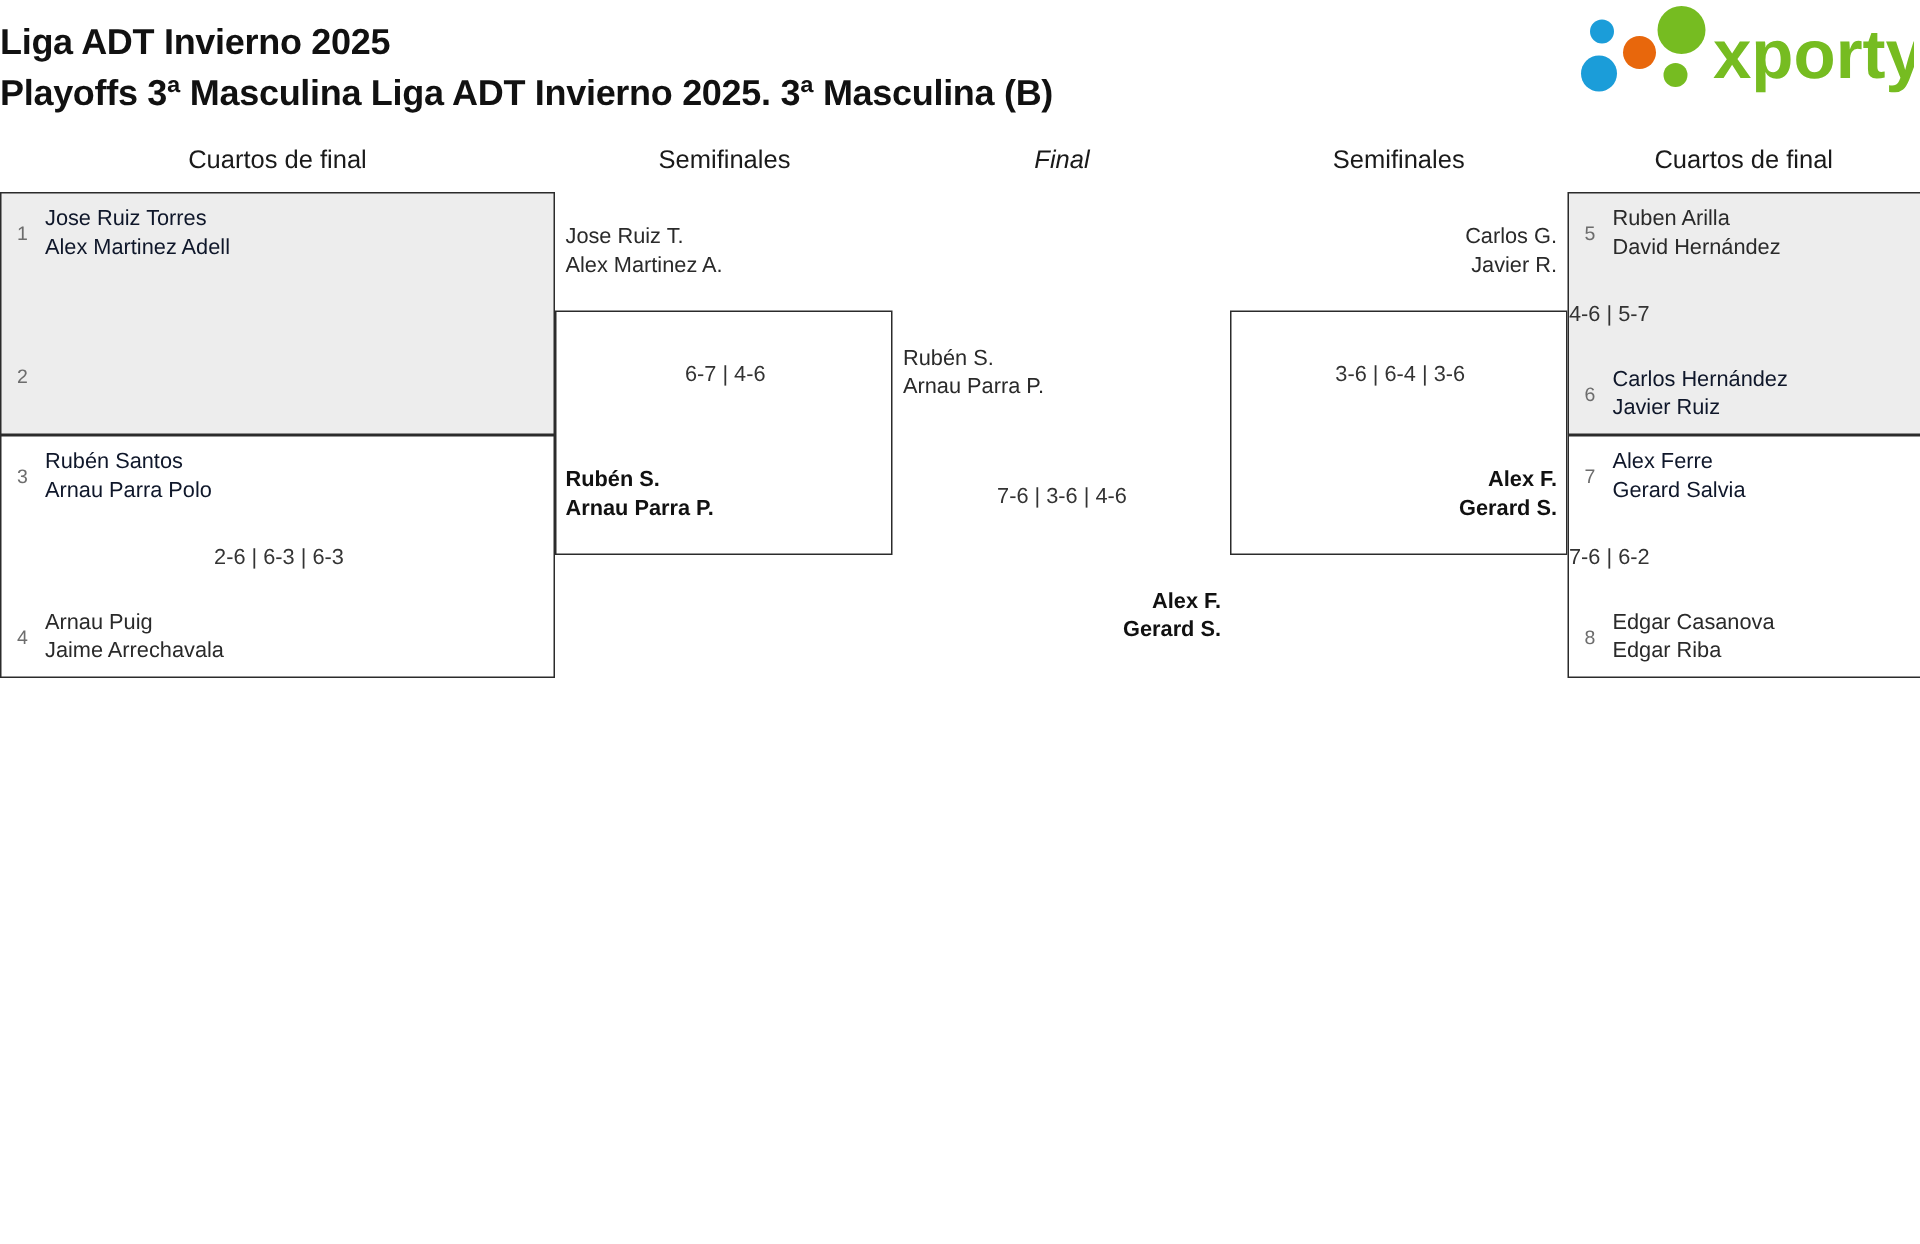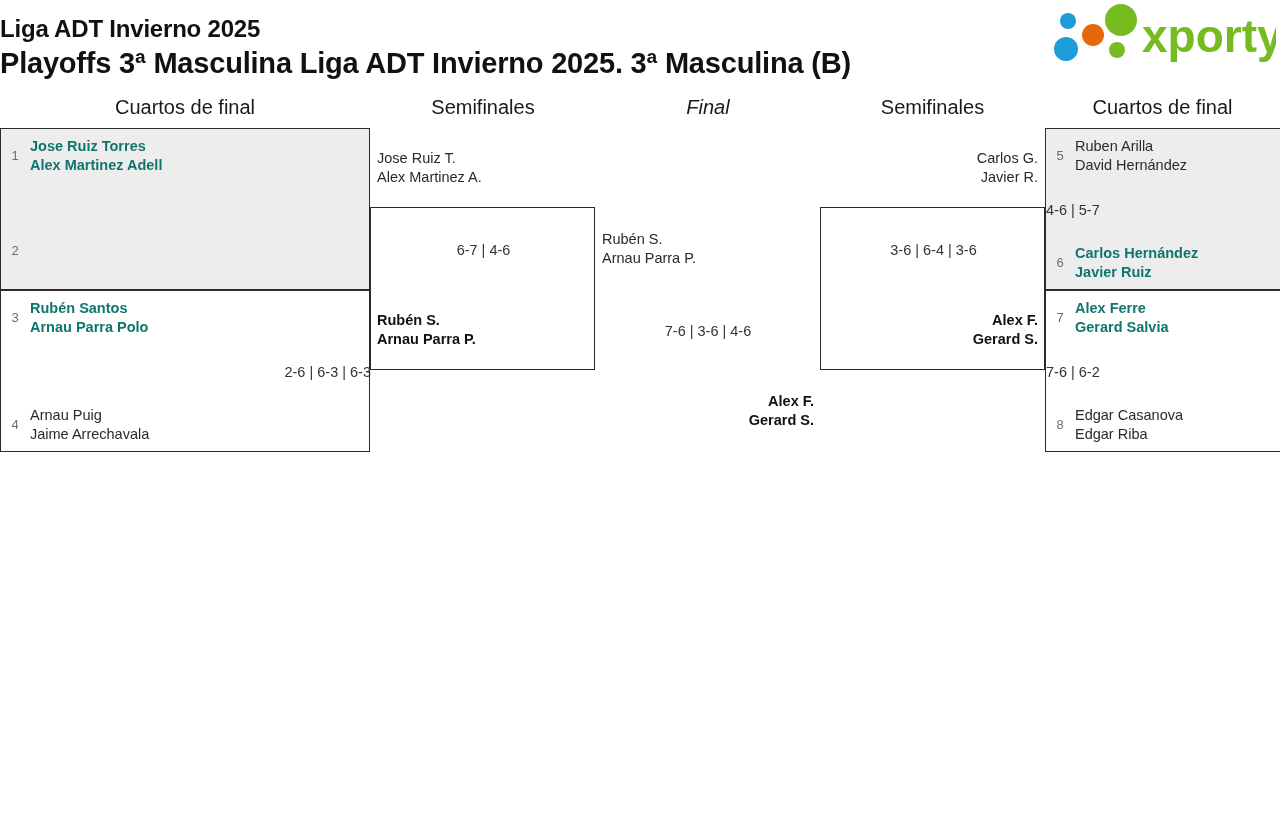--- a/index.html
+++ b/index.html
@@ -19,49 +19,49 @@
   #root { position: relative; width: 1280px; height: 829px; }
 
   
   .header { position: absolute; left: 0; top: 0; width: 1280px; height: 72px; }
   .titles { position: absolute; left: 0; top: 14px; }
   .title-line-1 {
     font-size: 24px; font-weight: 700; line-height: 30px;
     letter-spacing: -0.2px; color: #111111; white-space: nowrap;
   }
   .title-line-2 {
-    font-size: 29px; font-weight: 700; line-height: 30px;
+    font-size: 24px; font-weight: 700; line-height: 30px;
     letter-spacing: -0.2px; color: #111111; white-space: nowrap; margin-top: 4px;
   }
 
   .logo { position: absolute; right: 4px; top: 4px; width: 232px; height: 64px; }
   .logo svg { display: block; }
 
   
   .round-head {
     position: absolute; top: 96px; height: 22px;
-    font-size: 20px; font-weight: 400; color: #1a1a1a;
+    font-size: 17px; font-weight: 400; color: #1a1a1a;
     line-height: 22px; text-align: center; white-space: nowrap;
   }
 
   
   .mbox { position: absolute; border: 1px solid #2b2b2b; }
   .mbox.shaded { background: #ededed; }
   .mbox.plain { background: #ffffff; }
 
   
   .team {
     position: absolute; display: flex; align-items: center; gap: 8px;
   }
   .seed {
     font-size: 13px; color: #6d6d6d; width: 14px; text-align: center;
     flex: 0 0 14px; line-height: 14px;
   }
   .names { font-size: 14.5px; line-height: 19px; color: #2a2a2a; white-space: nowrap; }
-  .names.win { font-weight: 700; color: #0f766e; }
+  .names.win { font-weight: 400; color: #0f172a; }
   .names .n2 { display: block; }
 
   
   .tlabel {
     position: absolute; font-size: 14.5px; line-height: 19px;
     color: #2a2a2a; white-space: nowrap;
   }
   .tlabel.win { font-weight: 700; color: #111111; }
   .tlabel.ra { text-align: right; }
   .tlabel .n2 { display: block; }
@@ -116,21 +116,21 @@
   </div>
 
   <div class="mbox plain" style="left:0px; top:290px; width:370px; height:162px;">
     <div class="team" style="left:7px; top:8px;">
       <span class="seed">3</span>
       <span class="names win">
         <span>Rubén Santos</span>
         <span class="n2">Arnau Parra Polo</span>
       </span>
     </div>
-    <div class="score ca" style="left:0px; top:72px; width:370px;text-align:right;">2-6 | 6-3 | 6-3</div>
+    <div class="score ca" style="left:0px; top:72px; width:370px;">2-6 | 6-3 | 6-3</div>
     <div class="team" style="left:7px; top:115px;">
       <span class="seed">4</span>
       <span class="names">
         <span>Arnau Puig</span>
         <span class="n2">Jaime Arrechavala</span>
       </span>
     </div>
   </div>
 
   <div class="mbox plain" style="left:370px; top:207px; width:225px; height:163px;">

